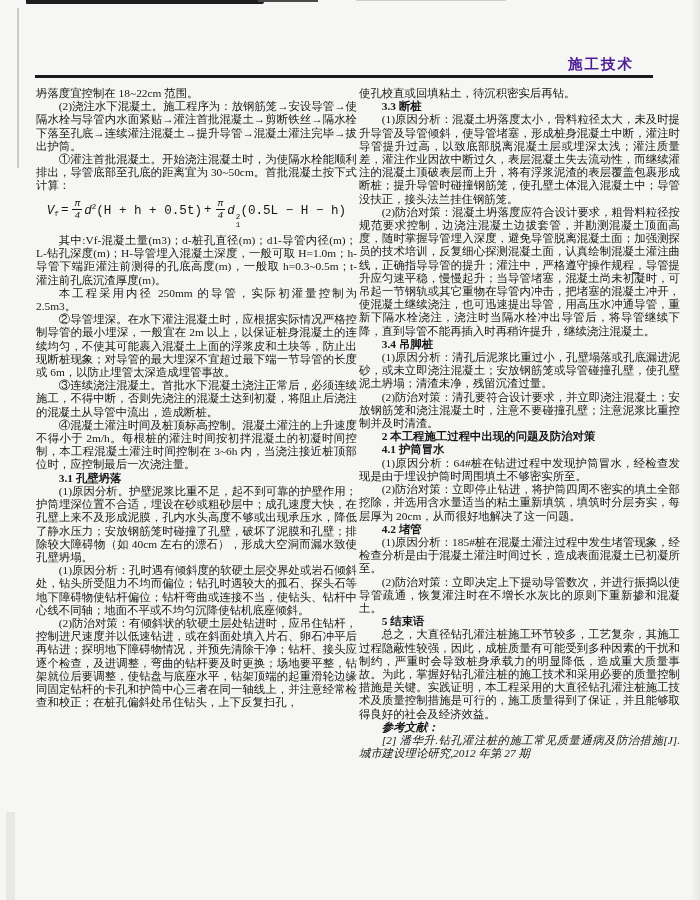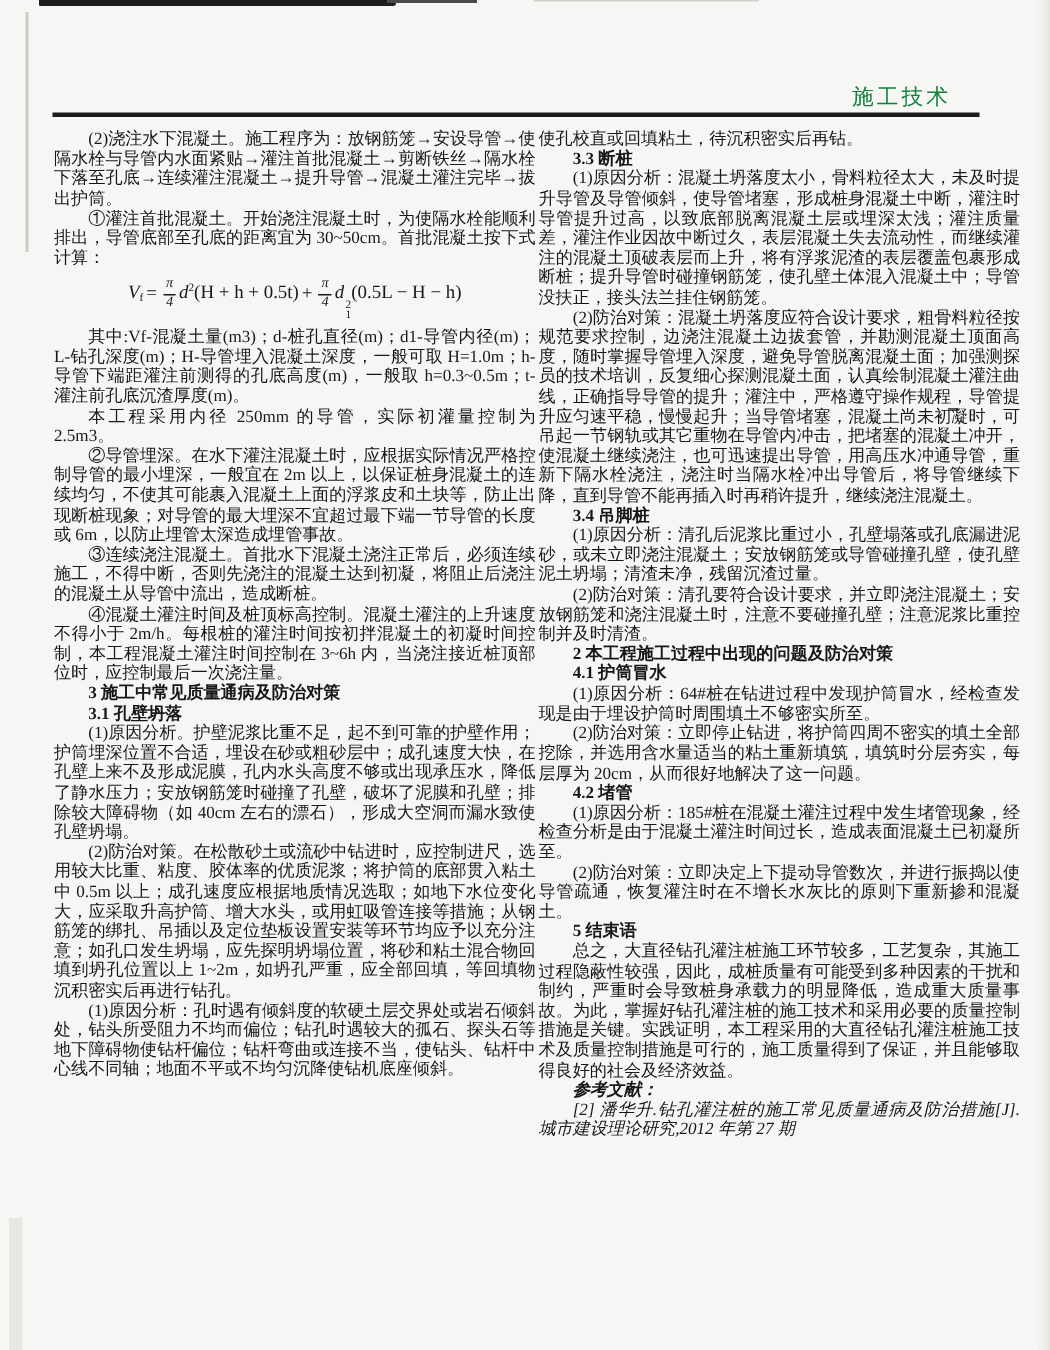--- a/index.html
+++ b/index.html
@@ -6,21 +6,21 @@
   body{
     width:700px;height:900px;position:relative;overflow:hidden;
     background:#f6f6f4;
     font-family:"Liberation Serif","DejaVu Serif",serif;
     color:#171717;
   }
   
   .journal-header{
     position:absolute;top:55px;right:66px;
     font-family:"Liberation Sans","DejaVu Sans",sans-serif;
-    font-weight:normal;font-size:14.5px;letter-spacing:2px;color:#15803d;
+    font-weight:bold;font-size:14.5px;letter-spacing:2px;color:#4c1d95;
   }
   .header-rule{
     position:absolute;left:35px;right:47px;top:75px;height:3px;background:#1b1b1b;
   }
   
   .col{
     position:absolute;top:87px;width:321px;
     font-size:11.4px;line-height:13.2px;
     text-align:justify;
   }
@@ -28,21 +28,21 @@
   .col-right{left:359px;}
   .col p{margin:0;padding:0;}
   .para{text-indent:2em;}
   .cont{text-indent:0;}
   .head{font-weight:bold;text-indent:2em;}
   .refhead{font-weight:bold;font-style:italic;text-indent:2em;}
   .ref{font-style:italic;text-indent:2em;}
   
   .formula{
     text-align:center;font-size:12.6px;line-height:1;
-    padding:6px 0 5px 0;white-space:nowrap;
+    padding:6px 0 5px 0;white-space:nowrap;font-family:Liberation Mono, monospace;
   }
   .formula .it{font-style:italic;}
   .formula .op{padding:0 2px;}
   .formula sub{font-size:7.5px;vertical-align:-2px;}
   .formula sup{font-size:7.5px;vertical-align:5px;}
   .frac{
     display:inline-block;vertical-align:-0.5em;text-align:center;
     font-size:9.5px;line-height:1;margin:0 2px;font-style:italic;
   }
   .frac .num{display:block;border-bottom:1px solid #171717;padding:0 2px 1px 2px;}
@@ -70,36 +70,36 @@
 <div class="artifact-top-faint"></div>
 <div class="artifact-left-line"></div>
 <div class="artifact-right-edge"></div>
 <div class="artifact-bottom-left"></div>
 <div class="artifact-dash"></div>
 
 <div class="journal-header">施工技术</div>
 <div class="header-rule"></div>
 
 <div class="col col-left">
+    <p class="para cont">坍落度宜控制在 18~22cm 范围。</p>
     <p class="para">(2)浇注水下混凝土。施工程序为：放钢筋笼→安设导管→使隔水栓与导管内水面紧贴→灌注首批混凝土→剪断铁丝→隔水栓下落至孔底→连续灌注混凝土→提升导管→混凝土灌注完毕→拔出护筒。</p>
     <p class="para">①灌注首批混凝土。开始浇注混凝土时，为使隔水栓能顺利排出，导管底部至孔底的距离宜为 30~50cm。首批混凝土按下式计算：</p>
   <div class="formula"><span class="it">V</span><sub>f</sub><span class="op">=</span><span class="frac"><span class="num">π</span><span class="den">4</span></span><span class="it">d</span><sup>2</sup><span>(H + h + 0.5t)</span><span class="op">+</span><span class="frac"><span class="num">π</span><span class="den">4</span></span><span class="it">d</span><span class="supsub">
         <sup>2</sup>
         <sub>1</sub>
       </span><span>(0.5L − H − h)</span></div>
 <p class="para">其中:Vf-混凝土量(m3)；d-桩孔直径(m)；d1-导管内径(m)；L-钻孔深度(m)；H-导管埋入混凝土深度，一般可取 H=1.0m；h-导管下端距灌注前测得的孔底高度(m)，一般取 h=0.3~0.5m；t-灌注前孔底沉渣厚度(m)。</p>
     <p class="para">本工程采用内径 250mm 的导管，实际初灌量控制为 2.5m3。</p>
     <p class="para">②导管埋深。在水下灌注混凝土时，应根据实际情况严格控制导管的最小埋深，一般宜在 2m 以上，以保证桩身混凝土的连续均匀，不使其可能裹入混凝土上面的浮浆皮和土块等，防止出现断桩现象；对导管的最大埋深不宜超过最下端一节导管的长度或 6m，以防止埋管太深造成埋管事故。</p>
     <p class="para">③连续浇注混凝土。首批水下混凝土浇注正常后，必须连续施工，不得中断，否则先浇注的混凝土达到初凝，将阻止后浇注的混凝土从导管中流出，造成断桩。</p>
     <p class="para">④混凝土灌注时间及桩顶标高控制。混凝土灌注的上升速度不得小于 2m/h。每根桩的灌注时间按初拌混凝土的初凝时间控制，本工程混凝土灌注时间控制在 3~6h 内，当浇注接近桩顶部位时，应控制最后一次浇注量。</p>
-    <p class="head">3 施工中常见质量通病及防治对策</p>
     <p class="head">3.1 孔壁坍落</p>
     <p class="para">(1)原因分析。护壁泥浆比重不足，起不到可靠的护壁作用；护筒埋深位置不合适，埋设在砂或粗砂层中；成孔速度大快，在孔壁上来不及形成泥膜，孔内水头高度不够或出现承压水，降低了静水压力；安放钢筋笼时碰撞了孔壁，破坏了泥膜和孔壁；排除较大障碍物（如 40cm 左右的漂石），形成大空洞而漏水致使孔壁坍塌。</p>
-    <p class="para">(2)防治对策。在松散砂土或流砂中钻进时，应控制进尺，选用较大比重、粘度、胶体率的优质泥浆；将护筒的底部贯入粘土中 0.5m 以上；成孔速度应根据地质情况选取；如地下水位变化大，应采取升高护筒、增大水头，或用虹吸管连接等措施；从钢筋笼的绑扎、吊插以及定位垫板设置安装等环节均应予以充分注意；如孔口发生坍塌，应先探明坍塌位置，将砂和粘土混合物回填到坍孔位置以上 1~2m，如坍孔严重，应全部回填，等回填物沉积密实后再进行钻孔。</p>
     <p class="para">(1)原因分析：孔时遇有倾斜度的软硬土层交界处或岩石倾斜处，钻头所受阻力不均而偏位；钻孔时遇较大的孤石、探头石等地下障碍物使钻杆偏位；钻杆弯曲或连接不当，使钻头、钻杆中心线不同轴；地面不平或不均匀沉降使钻机底座倾斜。</p>
+    <p class="para">(2)防治对策：有倾斜状的软硬土层处钻进时，应吊住钻杆，控制进尺速度并以低速钻进，或在斜面处填入片石、卵石冲平后再钻进；探明地下障碍物情况，并预先清除干净；钻杆、接头应逐个检查，及进调整，弯曲的钻杆要及时更换；场地要平整，钻架就位后要调整，使钻盘与底座水平，钻架顶端的起重滑轮边缘同固定钻杆的卡孔和护筒中心三者在同一轴线上，并注意经常检查和校正；在桩孔偏斜处吊住钻头，上下反复扫孔，</p>
   </div>
 <div class="col col-right">
     <p class="para cont">使孔校直或回填粘土，待沉积密实后再钻。</p>
     <p class="head">3.3 断桩</p>
     <p class="para">(1)原因分析：混凝土坍落度太小，骨料粒径太大，未及时提升导管及导管倾斜，使导管堵塞，形成桩身混凝土中断，灌注时导管提升过高，以致底部脱离混凝土层或埋深太浅；灌注质量差，灌注作业因故中断过久，表层混凝土失去流动性，而继续灌注的混凝土顶破表层而上升，将有浮浆泥渣的表层覆盖包裹形成断桩；提升导管时碰撞钢筋笼，使孔壁土体混入混凝土中；导管没扶正，接头法兰挂住钢筋笼。</p>
     <p class="para">(2)防治对策：混凝土坍落度应符合设计要求，粗骨料粒径按规范要求控制，边浇注混凝土边拔套管，并勘测混凝土顶面高度，随时掌握导管埋入深度，避免导管脱离混凝土面；加强测探员的技术培训，反复细心探测混凝土面，认真绘制混凝土灌注曲线，正确指导导管的提升；灌注中，严格遵守操作规程，导管提升应匀速平稳，慢慢起升；当导管堵塞，混凝土尚未初凝时，可吊起一节钢轨或其它重物在导管内冲击，把堵塞的混凝土冲开，使混凝土继续浇注，也可迅速提出导管，用高压水冲通导管，重新下隔水栓浇注，浇注时当隔水栓冲出导管后，将导管继续下降，直到导管不能再插入时再稍许提升，继续浇注混凝土。</p>
     <p class="head">3.4 吊脚桩</p>
     <p class="para">(1)原因分析：清孔后泥浆比重过小，孔壁塌落或孔底漏进泥砂，或未立即浇注混凝土；安放钢筋笼或导管碰撞孔壁，使孔壁泥土坍塌；清渣未净，残留沉渣过量。</p>
     <p class="para">(2)防治对策：清孔要符合设计要求，并立即浇注混凝土；安放钢筋笼和浇注混凝土时，注意不要碰撞孔壁；注意泥浆比重控制并及时清渣。</p>
     <p class="head">2 本工程施工过程中出现的问题及防治对策</p>

